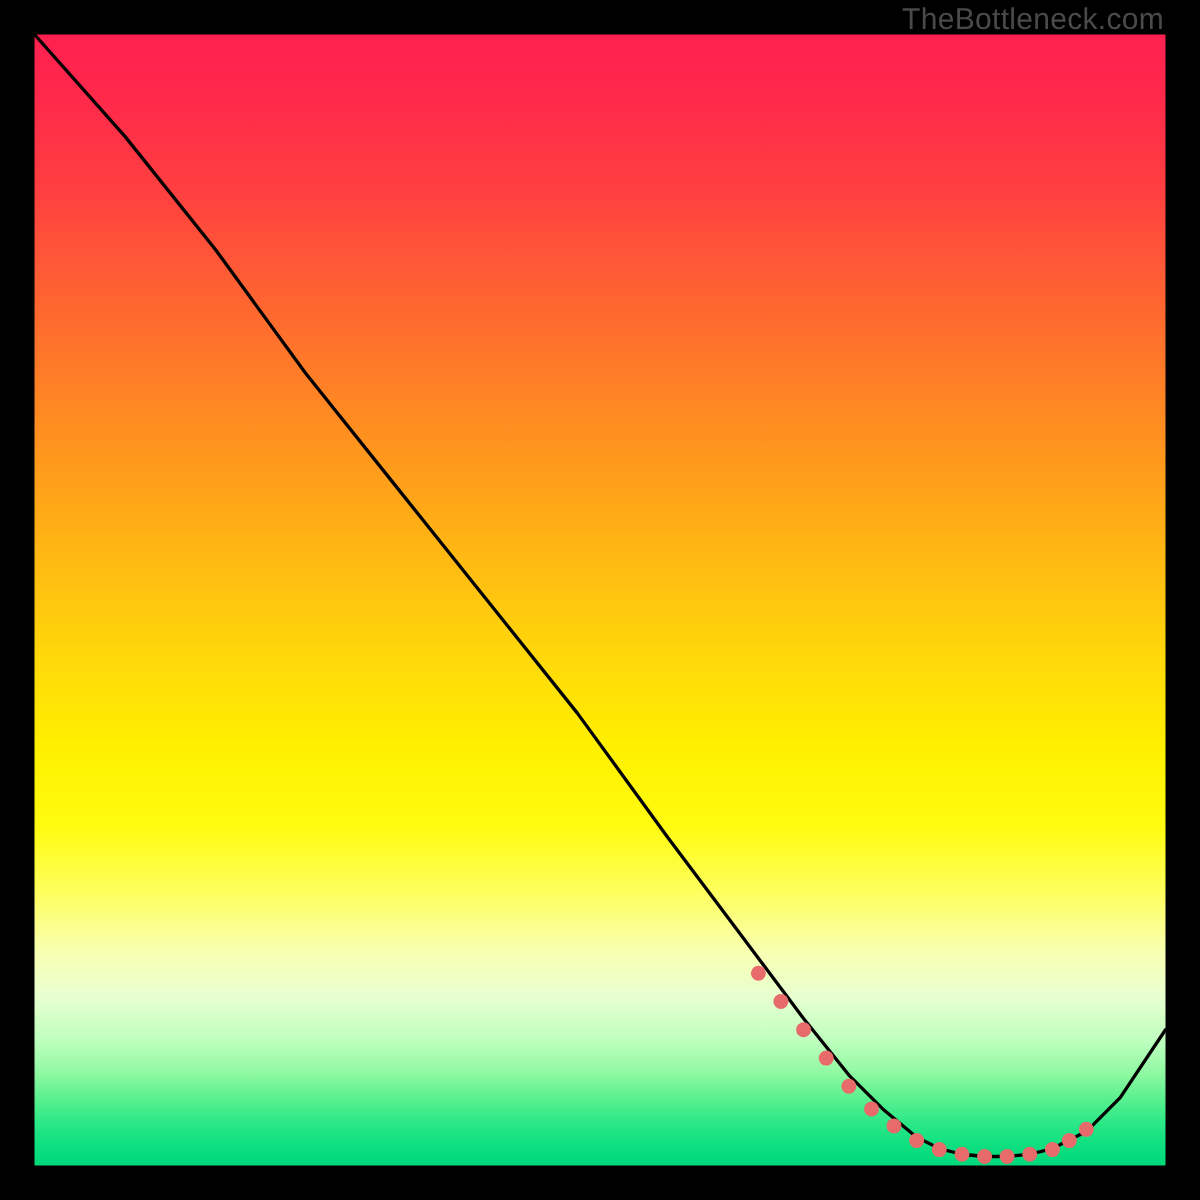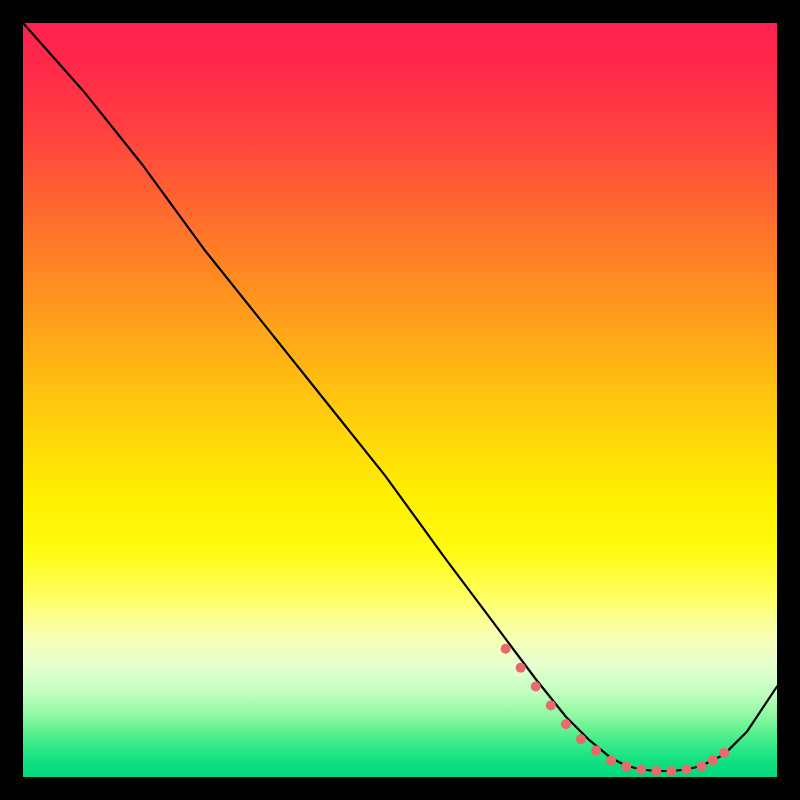--- a/index.html
+++ b/index.html
@@ -85,14 +85,15 @@
           <circle cx="633.4" cy="748.0" r="5" fill="#e86b6b"></circle>
           <circle cx="648.4" cy="748.0" r="5" fill="#e86b6b"></circle>
           <circle cx="663.5" cy="746.5" r="5" fill="#e86b6b"></circle>
           <circle cx="678.6" cy="743.4" r="5" fill="#e86b6b"></circle>
           <circle cx="689.9" cy="737.4" r="5" fill="#e86b6b"></circle>
           <circle cx="701.2" cy="729.9" r="5" fill="#e86b6b"></circle>
         </g>
     </svg>
   </div>
 
+  <div class="watermark">TheBottleneck.com</div>
 
 </div>
 
 </body></html>

